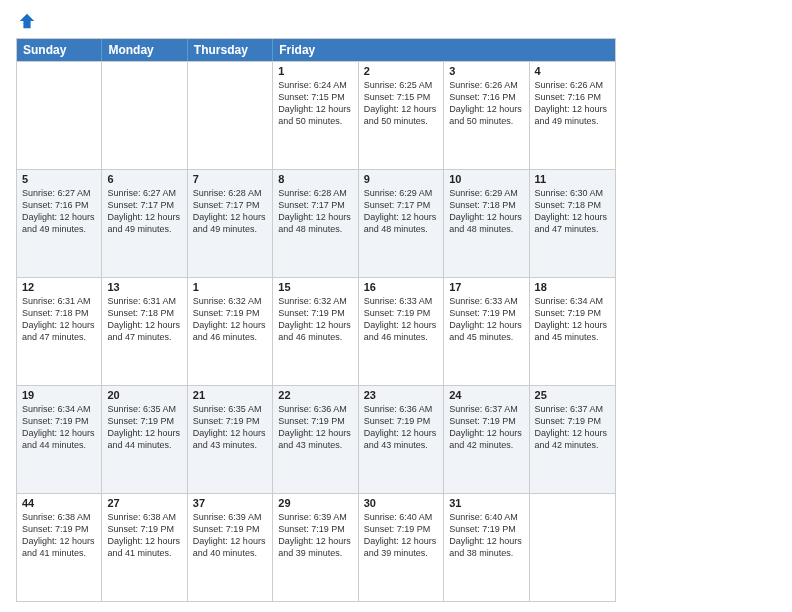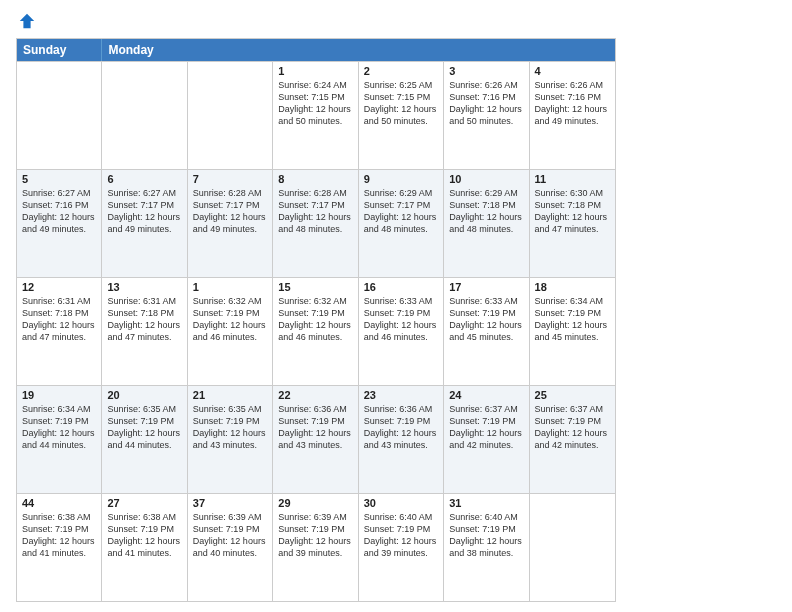--- a/index.html
+++ b/index.html
@@ -136,20 +136,22 @@
     </div>
     <div class="title-section">
       <div class="month-title"></div>
       <div class="subtitle"></div>
     </div>
   </div>
   <div class="calendar">
     <div class="cal-header">
     <div class="cal-header-cell">Sunday</div>
         <div class="cal-header-cell">Monday</div>
+        <div class="cal-header-cell">Thursday</div>
+        <div class="cal-header-cell">Friday</div>
       </div>
     <div class="cal-body">
     <div class="cal-row">
           <div class="cal-cell empty-cell"></div>
           <div class="cal-cell empty-cell"></div>
           <div class="cal-cell empty-cell"></div>
           <div class="cal-cell">
             <div class="day-num">1</div>
             <div class="cell-text"><span>Sunrise: 6:24 AM</span><br><span>Sunset: 7:15 PM</span><br><span>Daylight: 12 hours and 50 minutes.</span></div>
           </div>

